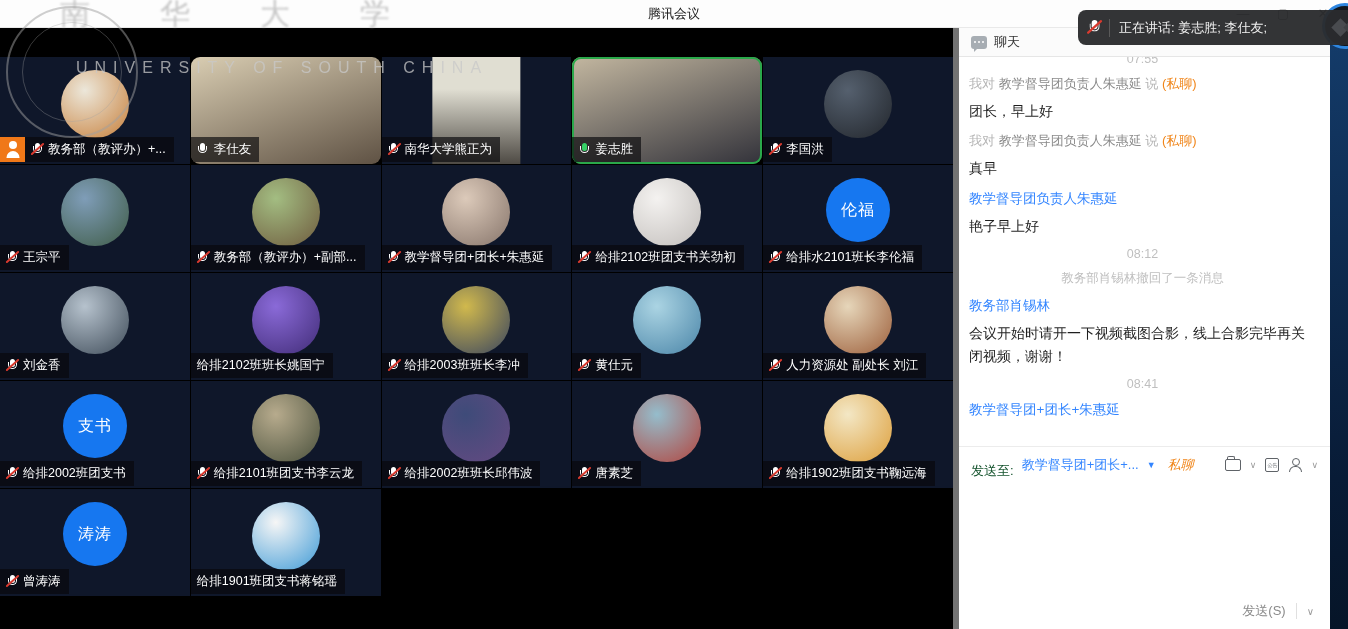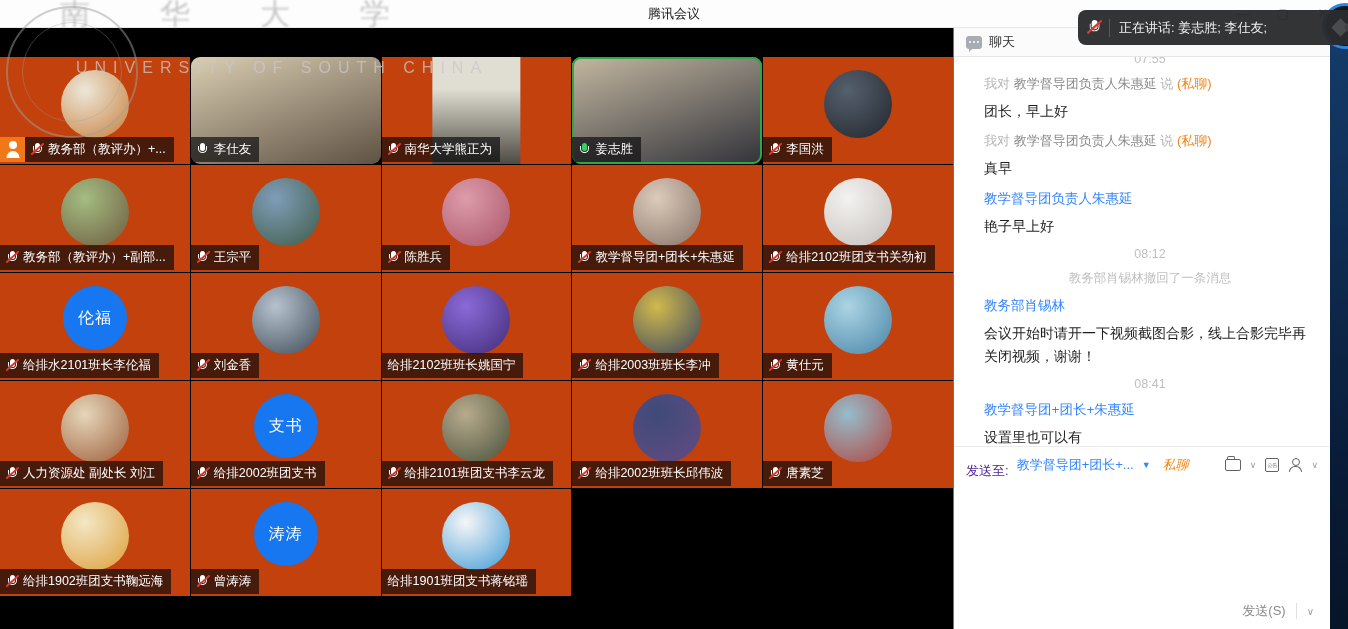--- a/index.html
+++ b/index.html
@@ -15,21 +15,21 @@
   .calligraphy { position:absolute; left:60px; top:-6px; font-size:30px; color:#9a9a9a; opacity:.55;
                  letter-spacing:70px; filter:blur(1px); white-space:nowrap; pointer-events:none; }
 
   
   .main { position:absolute; top:28px; left:0; width:1348px; height:601px; display:flex; }
 
   
   .video-area { position:relative; width:953px; height:601px; background:#000; flex:none; }
   .grid { position:absolute; top:29px; left:0; width:953px; display:grid;
           grid-template-columns:repeat(5,1fr); grid-auto-rows:107px; gap:1px; background:#000; }
-  .cell { position:relative; background:#c2410c; overflow:hidden; }
+  .cell { position:relative; background:#0f172a; overflow:hidden; }
   .cell.video { background:linear-gradient(160deg,var(--c1),var(--c2));border-radius:9px; }
   .cell.active { box-shadow:inset 0 0 0 2px #2aa84a; }
   .portrait-strip { position:absolute; top:0; left:50%; transform:translateX(-50%); width:46%; height:100%;
                     background:linear-gradient(180deg,var(--c1) 0%,var(--c1) 30%,var(--c2) 100%); }
   .avatar { position:absolute; top:13px; left:50%; transform:translateX(-50%); width:68px; height:68px;
             border-radius:50%; background:radial-gradient(circle at 35% 30%,var(--c1),var(--c2)); }
   .avatar.text-avatar { width:64px; height:64px; background:#1677f0; display:flex; align-items:center;
             justify-content:center; color:#fff; font-size:16px; letter-spacing:1px; }
   .labelrow { position:absolute; left:0; bottom:2px; display:flex; align-items:stretch; max-width:100%; }
   .pbadge { width:25px; height:25px; background:#f07818; flex:none; position:relative; }
@@ -47,41 +47,41 @@
   .mic.speaking .cap { background:#35d065; }
   .mic.muted::after { content:""; position:absolute; left:-2px; top:6px; width:17px; height:2px;
                       background:#d93a2f; transform:rotate(-42deg); border-radius:1px; }
   .watermark-line { position:absolute; top:31px; left:76px; font-size:16px; color:rgba(200,200,200,.75);
                     letter-spacing:7px; z-index:20; pointer-events:none; white-space:nowrap; }
   .seal { position:absolute; top:-22px; left:6px; width:132px; height:132px; border-radius:50%;
           border:2px solid rgba(160,160,160,.5); z-index:40; pointer-events:none; }
   .seal::after { content:""; position:absolute; inset:14px; border-radius:50%; border:1px solid rgba(160,160,160,.35); }
 
   
-  .chat { width:377px; height:601px; background:#fff; border-left:1px solid #737373; display:flex;
+  .chat { width:377px; height:601px; background:#fff; border-left:6px solid #737373; display:flex;
           flex-direction:column; flex:none; }
   .chat-header { height:29px; background:#fbfbfb; border-bottom:1px solid #e6e6e6; display:flex;
                  align-items:center; padding-left:12px; gap:7px; flex:none; }
   .chat-bubble { width:16px; height:13px; background:#a7adb3; border-radius:3px; position:relative; }
   .chat-bubble::before { content:""; position:absolute; left:3px; top:5.5px; width:2px; height:2px; border-radius:50%;
                  background:#fff; box-shadow:4px 0 0 #fff, 8px 0 0 #fff; }
   .chat-bubble::after { content:""; position:absolute; left:3px; bottom:-3px; border:3px solid transparent;
                  border-top-color:#a7adb3; border-left-color:#a7adb3; }
   .chat-title { font-size:13px; color:#333; }
-  .messages { flex:0 0 389px; overflow:hidden; padding:2px 14px 0 30px; }
+  .messages { flex:0 0 389px; overflow:hidden; padding:2px 14px 0 10px; }
   .msg-time, .msg-notice { text-align:center; font-size:12.5px; color:#bfbfbf; margin:9px 0 3px; }
   .msg-time.clipped { margin-top:-7px; }
   .msg-meta { font-size:13px; color:#b5b5b5; margin:9px 0 2px; }
   .msg-meta .meta-name { color:#8a8a8a; }
   .msg-meta .meta-tag { color:#f08519; }
   .msg-sender { font-size:13.5px; color:#3385ff; margin:10px 0 2px; }
   .msg-text { font-size:14px; color:#1f1f1f; margin:7px 0 4px; line-height:1.65; }
   .send-bar { height:36px; border-top:1px solid #ececec; display:flex; align-items:center; padding:0 12px;
               gap:8px; flex:none; font-size:13px; }
-  .send-to-label { color:#4c1d95;margin-top:12px; }
+  .send-to-label { color:#14532d;margin-top:12px; }
   .send-target { color:#3385ff; max-width:128px; white-space:nowrap; overflow:hidden; cursor:pointer; }
   .send-caret { color:#3385ff; font-size:9px; cursor:pointer; }
   .send-mode { color:#f08519; margin-left:4px;font-style:italic; }
   .send-icons { margin-left:auto; display:flex; align-items:center; gap:9px; color:#5f6368; }
   .icon-chev { font-size:9px; color:#9a9a9a; }
   .icon-folder { width:16px; height:12px; border:1.5px solid #5f6368; border-radius:2px; position:relative; }
   .icon-folder::before { content:""; position:absolute; top:-4px; left:1px; width:6px; height:3px;
                          border:1.5px solid #5f6368; border-bottom:none; border-radius:2px 2px 0 0; }
   .icon-board { width:14px; height:14px; border:1.5px solid #5f6368; border-radius:2px; position:relative;
                 display:flex; align-items:center; justify-content:center; font-size:5px; color:#5f6368; }
@@ -184,53 +184,41 @@
           <div class="labelrow">
             <div class="nlabel">
               <div class="mic muted">
                 <div class="cap"></div>
                 <div class="arc"></div>
               </div>
               <span>李国洪</span>
             </div>
           </div>
         </div>
+        <div class="cell" style="--c1: #7f9db8; --c2: #3f5c47;">
+          <div class="avatar"></div>
+          <div class="labelrow">
+            <div class="nlabel">
+              <div class="mic muted">
+                <div class="cap"></div>
+                <div class="arc"></div>
+              </div>
+              <span>王宗平</span>
+            </div>
+          </div>
+        </div>
         <div class="cell" style="--c1: #a3bd82; --c2: #6f5b3e;">
           <div class="avatar"></div>
           <div class="labelrow">
             <div class="nlabel">
               <div class="mic muted">
                 <div class="cap"></div>
                 <div class="arc"></div>
               </div>
               <span>教务部（教评办）+副部...</span>
-            </div>
-          </div>
-        </div>
-        <div class="cell" style="--c1: #7f9db8; --c2: #3f5c47;">
-          <div class="avatar"></div>
-          <div class="labelrow">
-            <div class="nlabel">
-              <div class="mic muted">
-                <div class="cap"></div>
-                <div class="arc"></div>
-              </div>
-              <span>王宗平</span>
-            </div>
-          </div>
-        </div>
-        <div class="cell" style="--c1: #dd9cab; --c2: #aa5468;">
-          <div class="avatar"></div>
-          <div class="labelrow">
-            <div class="nlabel">
-              <div class="mic muted">
-                <div class="cap"></div>
-                <div class="arc"></div>
-              </div>
-              <span>陈胜兵</span>
             </div>
           </div>
         </div>
         <div class="cell" style="--c1: #dccaba; --c2: #86746a;">
           <div class="avatar"></div>
           <div class="labelrow">
             <div class="nlabel">
               <div class="mic muted">
                 <div class="cap"></div>
                 <div class="arc"></div>
@@ -414,21 +402,20 @@
         <div class="msg-meta"><span>我对</span> <span class="meta-name">教学督导团负责人朱惠延</span> <span>说</span> <span class="meta-tag">(私聊)</span></div>
         <div class="msg-text">真早</div>
         <div class="msg-sender">教学督导团负责人朱惠延</div>
         <div class="msg-text">艳子早上好</div>
         <div class="msg-time">08:12</div>
         <div class="msg-notice">教务部肖锡林撤回了一条消息</div>
         <div class="msg-sender">教务部肖锡林</div>
         <div class="msg-text">会议开始时请开一下视频截图合影，线上合影完毕再关闭视频，谢谢！</div>
         <div class="msg-time">08:41</div>
         <div class="msg-sender">教学督导团+团长+朱惠延</div>
-        <div class="msg-text">设置里也可以有</div>
       </div>
     <div class="send-bar">
       <span class="send-to-label">发送至:</span>
       <span class="send-target">教学督导团+团长+...</span>
       <span class="send-caret">▼</span>
       <span class="send-mode">私聊</span>
       <div class="send-icons">
         <div class="icon-folder"></div>
         <span class="icon-chev">∨</span>
         <div class="icon-board">公告</div>

